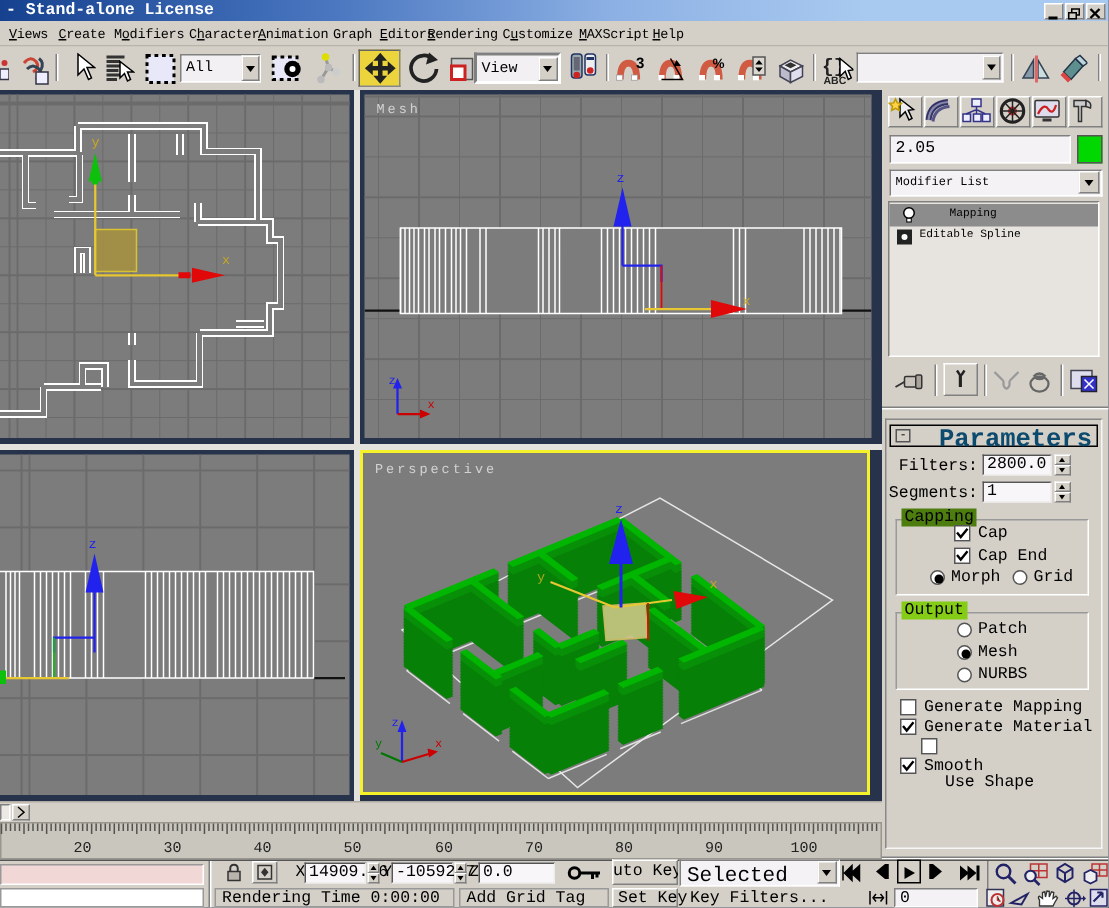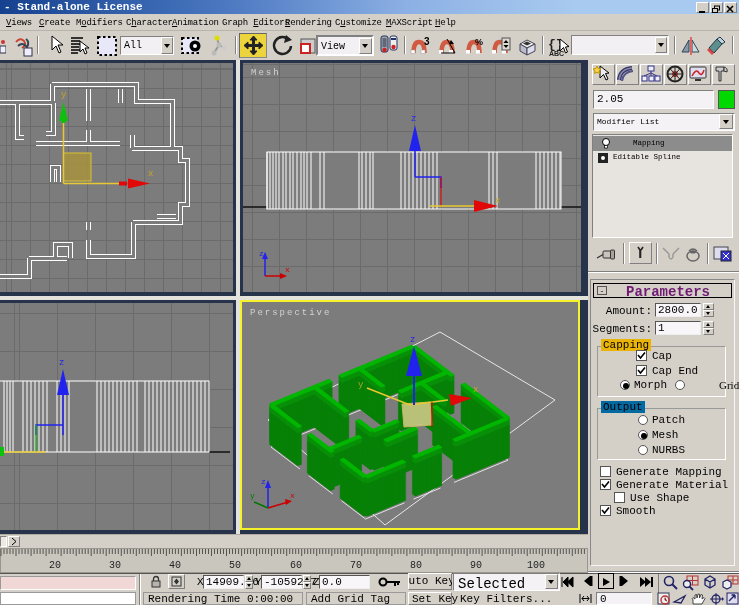--- a/index.html
+++ b/index.html
@@ -597,70 +597,70 @@
 <svg class="abs" style="left:713px;top:245px" width="20" height="18">
     <rect x="1" y="2" width="14" height="12" fill="#dde" stroke="#445"></rect>
     <rect x="8" y="6" width="10" height="10" fill="#33c" stroke="#223"></rect>
     <path d="M10 8 L16 14 M16 8 L10 14" stroke="#fff"></path>
   </svg>
 <div class="abs" style="left:588px;top:271px;width:151px;height:1px;background:#808080"></div>
 <div class="abs" style="left:588px;top:272px;width:151px;height:1px;background:#fff"></div>
 <div class="abs" style="left:590px;top:279px;width:145px;height:287px;border:1px solid #999;border-top-color:#888;border-left-color:#888;border-right-color:#f6f6f6;border-bottom-color:#f6f6f6"></div>
 <div class="abs" style="left:593px;top:283px;width:139px;height:15px;background:#d4d0c8;border:1px solid #000"></div>
 <div class="abs" style="left:597px;top:286px;width:10px;height:9px;background:#d4d0c8;border:1px solid #555;font-size:8px;line-height:7px;text-align:center">-</div>
-<div class="abs mono" style="left:626px;top:284px;font-size:14px;font-weight:bold;color:#701a75">Parameters</div>
-<div class="abs" style="left:552px;top:305px;width:100px;text-align:right;font-family:'Liberation Mono',monospace;font-size:11px;color:#000">Amount:</div>
+<div class="abs mono" style="left:626px;top:284px;font-size:17px;font-weight:bold;color:#0c4a6e">Parameters</div>
+<div class="abs" style="left:552px;top:305px;width:100px;text-align:right;font-family:'Liberation Mono',monospace;font-size:11px;color:#000">Filters:</div>
 <div class="abs" style="left:655px;top:303px;width:46px;height:14px;background:#f8f6f8;border:1px solid #555;border-right-color:#eee;border-bottom-color:#eee"></div>
 <div class="abs" style="left:658px;top:304px;font-family:'Liberation Mono',monospace;font-size:11px;color:#000">2800.0</div>
 <div class="abs" style="left:703px;top:303px;width:11px;height:7.0px;background:#d4d0c8;border-top:1px solid #fff;border-left:1px solid #fff;border-right:1px solid #808080;border-bottom:1px solid #808080;"></div>
 <div class="abs" style="left:703px;top:310.0px;width:11px;height:7.0px;background:#d4d0c8;border-top:1px solid #fff;border-left:1px solid #fff;border-right:1px solid #808080;border-bottom:1px solid #808080;"></div>
 <div class="abs" style="left:706.0px;top:305px;width:0;height:0;border-left:2.5px solid transparent;border-right:2.5px solid transparent;border-bottom:3.5px solid #000"></div>
 <div class="abs" style="left:706.0px;top:312.0px;width:0;height:0;border-left:2.5px solid transparent;border-right:2.5px solid transparent;border-top:3.5px solid #000"></div>
 <div class="abs" style="left:552px;top:323px;width:100px;text-align:right;font-family:'Liberation Mono',monospace;font-size:11px;color:#000">Segments:</div>
 <div class="abs" style="left:655px;top:321px;width:46px;height:14px;background:#f8f6f8;border:1px solid #555;border-right-color:#eee;border-bottom-color:#eee"></div>
 <div class="abs" style="left:658px;top:322px;font-family:'Liberation Mono',monospace;font-size:11px;color:#000">1</div>
 <div class="abs" style="left:703px;top:321px;width:11px;height:7.0px;background:#d4d0c8;border-top:1px solid #fff;border-left:1px solid #fff;border-right:1px solid #808080;border-bottom:1px solid #808080;"></div>
 <div class="abs" style="left:703px;top:328.0px;width:11px;height:7.0px;background:#d4d0c8;border-top:1px solid #fff;border-left:1px solid #fff;border-right:1px solid #808080;border-bottom:1px solid #808080;"></div>
 <div class="abs" style="left:706.0px;top:323px;width:0;height:0;border-left:2.5px solid transparent;border-right:2.5px solid transparent;border-bottom:3.5px solid #000"></div>
 <div class="abs" style="left:706.0px;top:330.0px;width:0;height:0;border-left:2.5px solid transparent;border-right:2.5px solid transparent;border-top:3.5px solid #000"></div>
 <div class="abs" style="left:597px;top:346px;width:129px;height:51px;border:1px solid #999;border-right-color:#fff;border-bottom-color:#fff"></div>
-<div class="abs" style="left:601px;top:339px;background:#eab308;padding:0 2px;font-family:'Liberation Mono',monospace;font-size:11px;color:#000">Capping</div>
+<div class="abs" style="left:601px;top:339px;background:#4d7c0f;padding:0 2px;font-family:'Liberation Mono',monospace;font-size:11px;color:#000">Capping</div>
 <div class="abs" style="left:636px;top:350px;width:11px;height:11px;background:#fff;border:1px solid #555"></div>
 <svg class="abs" style="left:636px;top:350px" width="11" height="11">
     <path d="M2 5 L4.5 8 L9 2.5" stroke="#000" stroke-width="1.6" fill="none"></path>
   </svg>
 <div class="abs" style="left:652px;top:350px;font-family:'Liberation Mono',monospace;font-size:11px;color:#000;white-space:nowrap">Cap</div>
 <div class="abs" style="left:636px;top:365px;width:11px;height:11px;background:#fff;border:1px solid #555"></div>
 <svg class="abs" style="left:636px;top:365px" width="11" height="11">
     <path d="M2 5 L4.5 8 L9 2.5" stroke="#000" stroke-width="1.6" fill="none"></path>
   </svg>
 <div class="abs" style="left:652px;top:365px;font-family:'Liberation Mono',monospace;font-size:11px;color:#000;white-space:nowrap">Cap End</div>
 <div class="abs" style="left:620px;top:380px;width:10px;height:10px;border-radius:50%;background:#fff;border:1px solid #555"></div>
 <div class="abs" style="left:623px;top:383px;width:6px;height:6px;border-radius:50%;background:#000"></div>
 <div class="abs" style="left:634px;top:379px;font-family:'Liberation Mono',monospace;font-size:11px;color:#000;white-space:nowrap">Morph</div>
 <div class="abs" style="left:675px;top:380px;width:10px;height:10px;border-radius:50%;background:#fff;border:1px solid #555"></div>
-<div class="abs" style="left:719px;top:379px;font-family:Liberation Serif, serif;font-size:11px;color:#000;white-space:nowrap">Grid</div>
+<div class="abs" style="left:689px;top:379px;font-family:Liberation Mono, monospace;font-size:11px;color:#000;white-space:nowrap">Grid</div>
 <div class="abs" style="left:597px;top:408px;width:129px;height:52px;border:1px solid #999;border-right-color:#fff;border-bottom-color:#fff"></div>
-<div class="abs" style="left:601px;top:401px;background:#0369a1;padding:0 2px;font-family:'Liberation Mono',monospace;font-size:11px;color:#000">Output</div>
+<div class="abs" style="left:601px;top:401px;background:#84cc16;padding:0 2px;font-family:'Liberation Mono',monospace;font-size:11px;color:#000">Output</div>
 <div class="abs" style="left:638px;top:415px;width:10px;height:10px;border-radius:50%;background:#fff;border:1px solid #555"></div>
 <div class="abs" style="left:652px;top:414px;font-family:'Liberation Mono',monospace;font-size:11px;color:#000;white-space:nowrap">Patch</div>
 <div class="abs" style="left:638px;top:430px;width:10px;height:10px;border-radius:50%;background:#fff;border:1px solid #555"></div>
 <div class="abs" style="left:641px;top:433px;width:6px;height:6px;border-radius:50%;background:#000"></div>
 <div class="abs" style="left:652px;top:429px;font-family:'Liberation Mono',monospace;font-size:11px;color:#000;white-space:nowrap">Mesh</div>
 <div class="abs" style="left:638px;top:445px;width:10px;height:10px;border-radius:50%;background:#fff;border:1px solid #555"></div>
 <div class="abs" style="left:652px;top:444px;font-family:'Liberation Mono',monospace;font-size:11px;color:#000;white-space:nowrap">NURBS</div>
 <div class="abs" style="left:600px;top:466px;width:11px;height:11px;background:#fff;border:1px solid #555"></div>
 <div class="abs" style="left:616px;top:466px;font-family:'Liberation Mono',monospace;font-size:11px;color:#000;white-space:nowrap">Generate Mapping</div>
 <div class="abs" style="left:600px;top:479px;width:11px;height:11px;background:#fff;border:1px solid #555"></div>
 <svg class="abs" style="left:600px;top:479px" width="11" height="11">
     <path d="M2 5 L4.5 8 L9 2.5" stroke="#000" stroke-width="1.6" fill="none"></path>
   </svg>
 <div class="abs" style="left:616px;top:479px;font-family:'Liberation Mono',monospace;font-size:11px;color:#000;white-space:nowrap">Generate Material</div>
 <div class="abs" style="left:614px;top:492px;width:11px;height:11px;background:#fff;border:1px solid #555"></div>
-<div class="abs" style="left:630px;top:492px;font-family:'Liberation Mono',monospace;font-size:11px;color:#000;white-space:nowrap">Use Shape</div>
+<div class="abs" style="left:630px;top:516px;font-family:'Liberation Mono',monospace;font-size:11px;color:#000;white-space:nowrap">Use Shape</div>
 <div class="abs" style="left:600px;top:505px;width:11px;height:11px;background:#fff;border:1px solid #555"></div>
 <svg class="abs" style="left:600px;top:505px" width="11" height="11">
     <path d="M2 5 L4.5 8 L9 2.5" stroke="#000" stroke-width="1.6" fill="none"></path>
   </svg>
 <div class="abs" style="left:616px;top:505px;font-family:'Liberation Mono',monospace;font-size:11px;color:#000;white-space:nowrap">Smooth</div>
 <div class="abs" style="left:588px;top:571px;width:151px;height:1px;background:#808080"></div>
 <div class="abs" style="left:588px;top:572px;width:151px;height:1px;background:#fff"></div>
 <div class="abs" style="left:0;top:534px;width:588px;height:14px;background:#d4d0c8;border-top:1px solid #b0aca4"></div>
 <div class="abs" style="left:0;top:536px;width:7px;height:11px;background:#ece9e4;border-top:1px solid #808080;border-left:1px solid #808080;border-right:1px solid #fff;border-bottom:1px solid #fff;"></div>
 <div class="abs" style="left:8px;top:536px;width:12px;height:11px;background:#d4d0c8;border-top:1px solid #fff;border-left:1px solid #fff;border-right:1px solid #808080;border-bottom:1px solid #808080;"></div>

